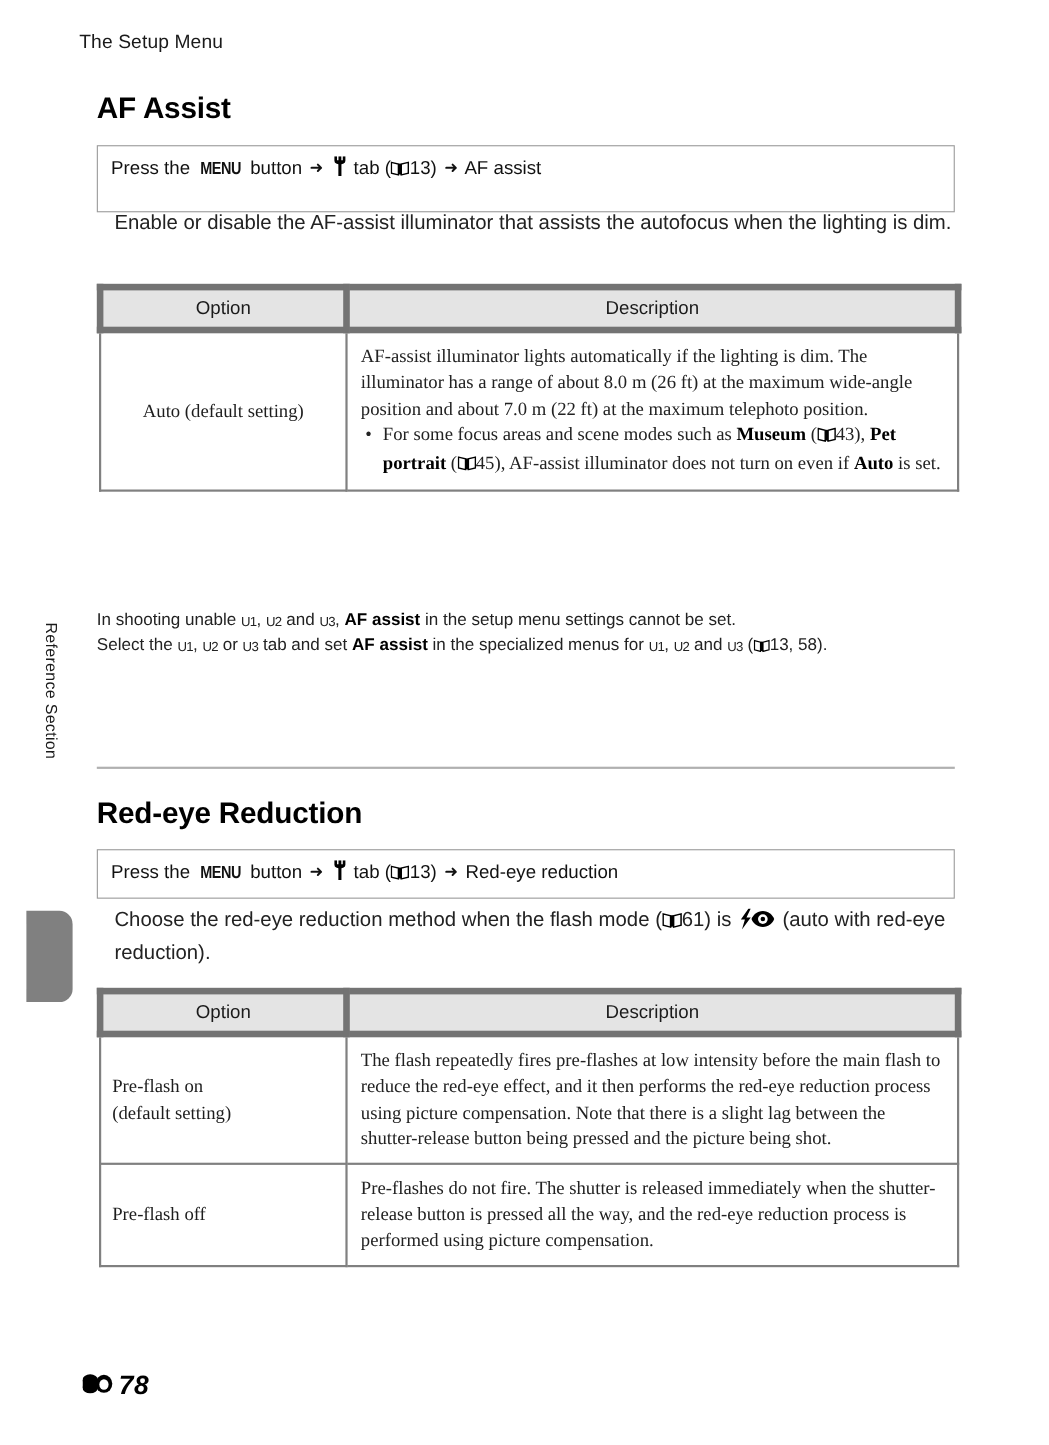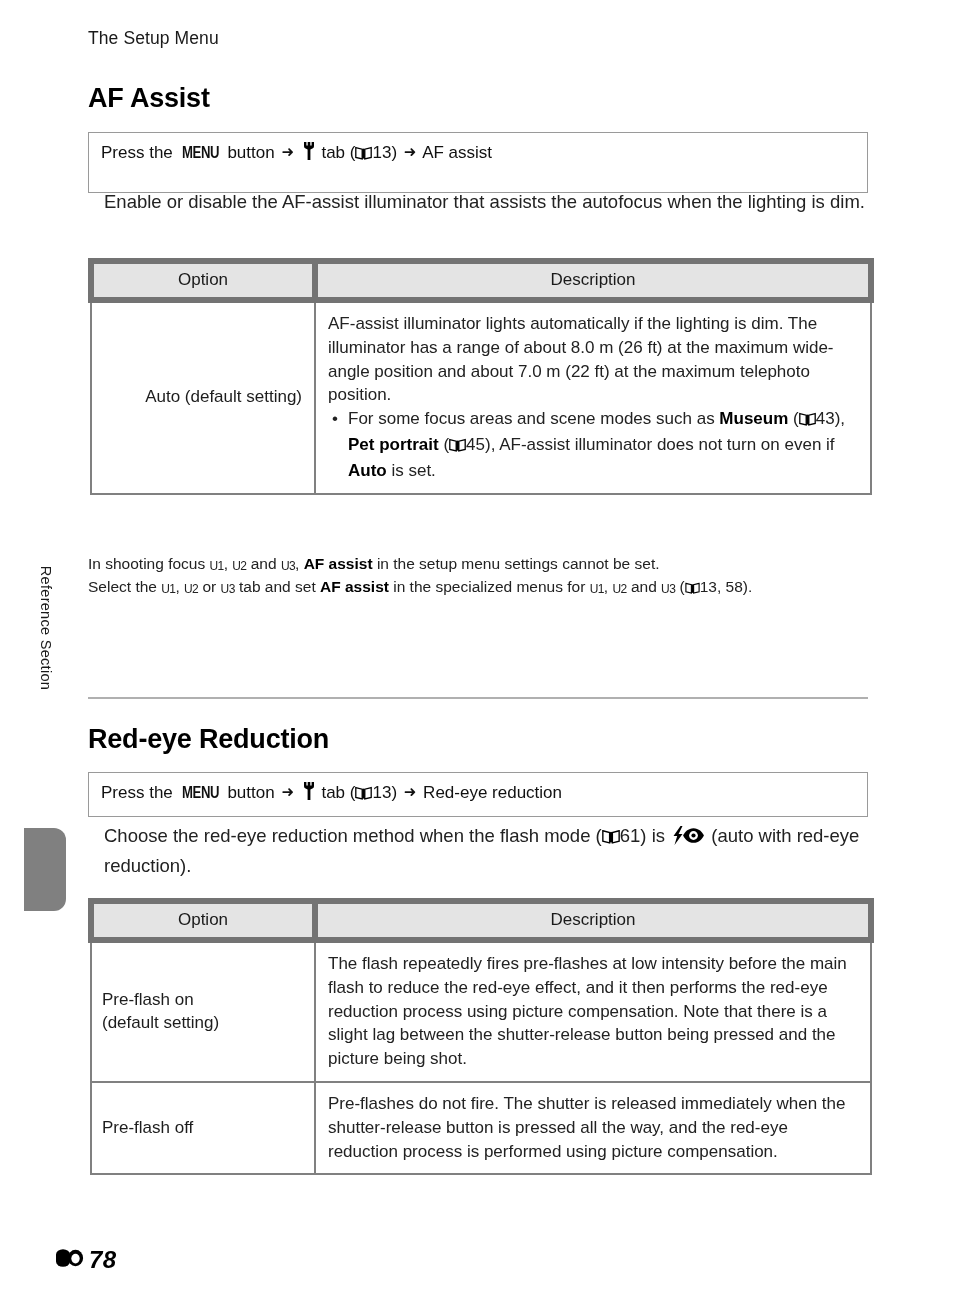--- a/index.html
+++ b/index.html
@@ -17,21 +17,21 @@
   }
 
   .page {
     position: absolute;
     inset: 0;
   }
 
   
   .running-header {
     position: absolute;
-    left: 88px;
+    left: 72px;
     top: 28px;
     font-size: 17.5px;
     letter-spacing: 0.1px;
     color: #1a1a1a;
   }
 
   
   .side-label {
     position: absolute;
     left: -44px;
@@ -154,23 +154,24 @@
     font-size: 17px;
     padding: 6px 4px 7px 4px;
     text-align: center;
     color: #1a1a1a;
   }
   table.opt-table td {
     border: 2px solid #808080;
     vertical-align: middle;
     padding: 9px 12px 10px 12px;
     line-height: 1.4;
+    font-family: Liberation Serif, serif;
   }
   table.opt-table td.opt-cell {
-    text-align: right;
+    text-align: center;
     font-size: 17px;
   }
   table.opt-table td.desc-cell {
     text-align: left;
     font-size: 17px;
     color: #222;
   }
   col.col-opt  { width: 224px; }
   col.col-desc { width: 556px; }
 
@@ -232,21 +233,21 @@
     left: 0;
     top: 697px;
     width: 780px;
     height: 2px;
     background: #b0b0b0;
   }
 
   
   .footer {
     position: absolute;
-    left: 56px;
+    left: 75px;
     top: 1246px;
     display: flex;
     align-items: center;
     gap: 3px;
   }
   .footer-num {
     font-size: 24px;
     font-style: italic;
     font-weight: bold;
     color: #000;
@@ -322,21 +323,21 @@
                     </svg></span><span>45), AF-assist illuminator does not turn on even if </span><b>Auto</b><span> is set.</span>
               </li>
             </ul>
           </td>
         </tr>
       </tbody>
     </table>
 
     <div class="note-block">
       <div class="note-body">
-        <span>In shooting focus </span><span class="umode">U1</span><span>, </span><span class="umode">U2</span><span> and </span><span class="umode">U3</span><span>, </span><b>AF assist</b><span> in the setup menu settings cannot be set.</span><br>
+        <span>In shooting unable </span><span class="umode">U1</span><span>, </span><span class="umode">U2</span><span> and </span><span class="umode">U3</span><span>, </span><b>AF assist</b><span> in the setup menu settings cannot be set.</span><br>
         <span>Select the </span><span class="umode">U1</span><span>, </span><span class="umode">U2</span><span> or </span><span class="umode">U3</span><span> tab and set </span><b>AF assist</b><span> in the specialized menus for </span><span class="umode">U1</span><span>, </span><span class="umode">U2</span><span> and </span><span class="umode">U3</span><span> (</span><span class="book-icon"><svg width="15" height="12" viewBox="0 0 17 14" aria-hidden="true">
               <path d="M0.8 1.6 L7.2 3.2 L7.2 13 L0.8 11.4 Z" fill="none" stroke="#000" stroke-width="1.3"></path>
               <path d="M16.2 1.6 L9.8 3.2 L9.8 13 L16.2 11.4 Z" fill="none" stroke="#000" stroke-width="1.3"></path>
               <path d="M7.2 3.2 L8.5 2.6 L9.8 3.2 L9.8 13 L8.5 12.5 L7.2 13 Z" fill="#000"></path>
             </svg></span><span>13, 58).</span>
       </div>
     </div>
 
     <div class="rule"></div>
 

